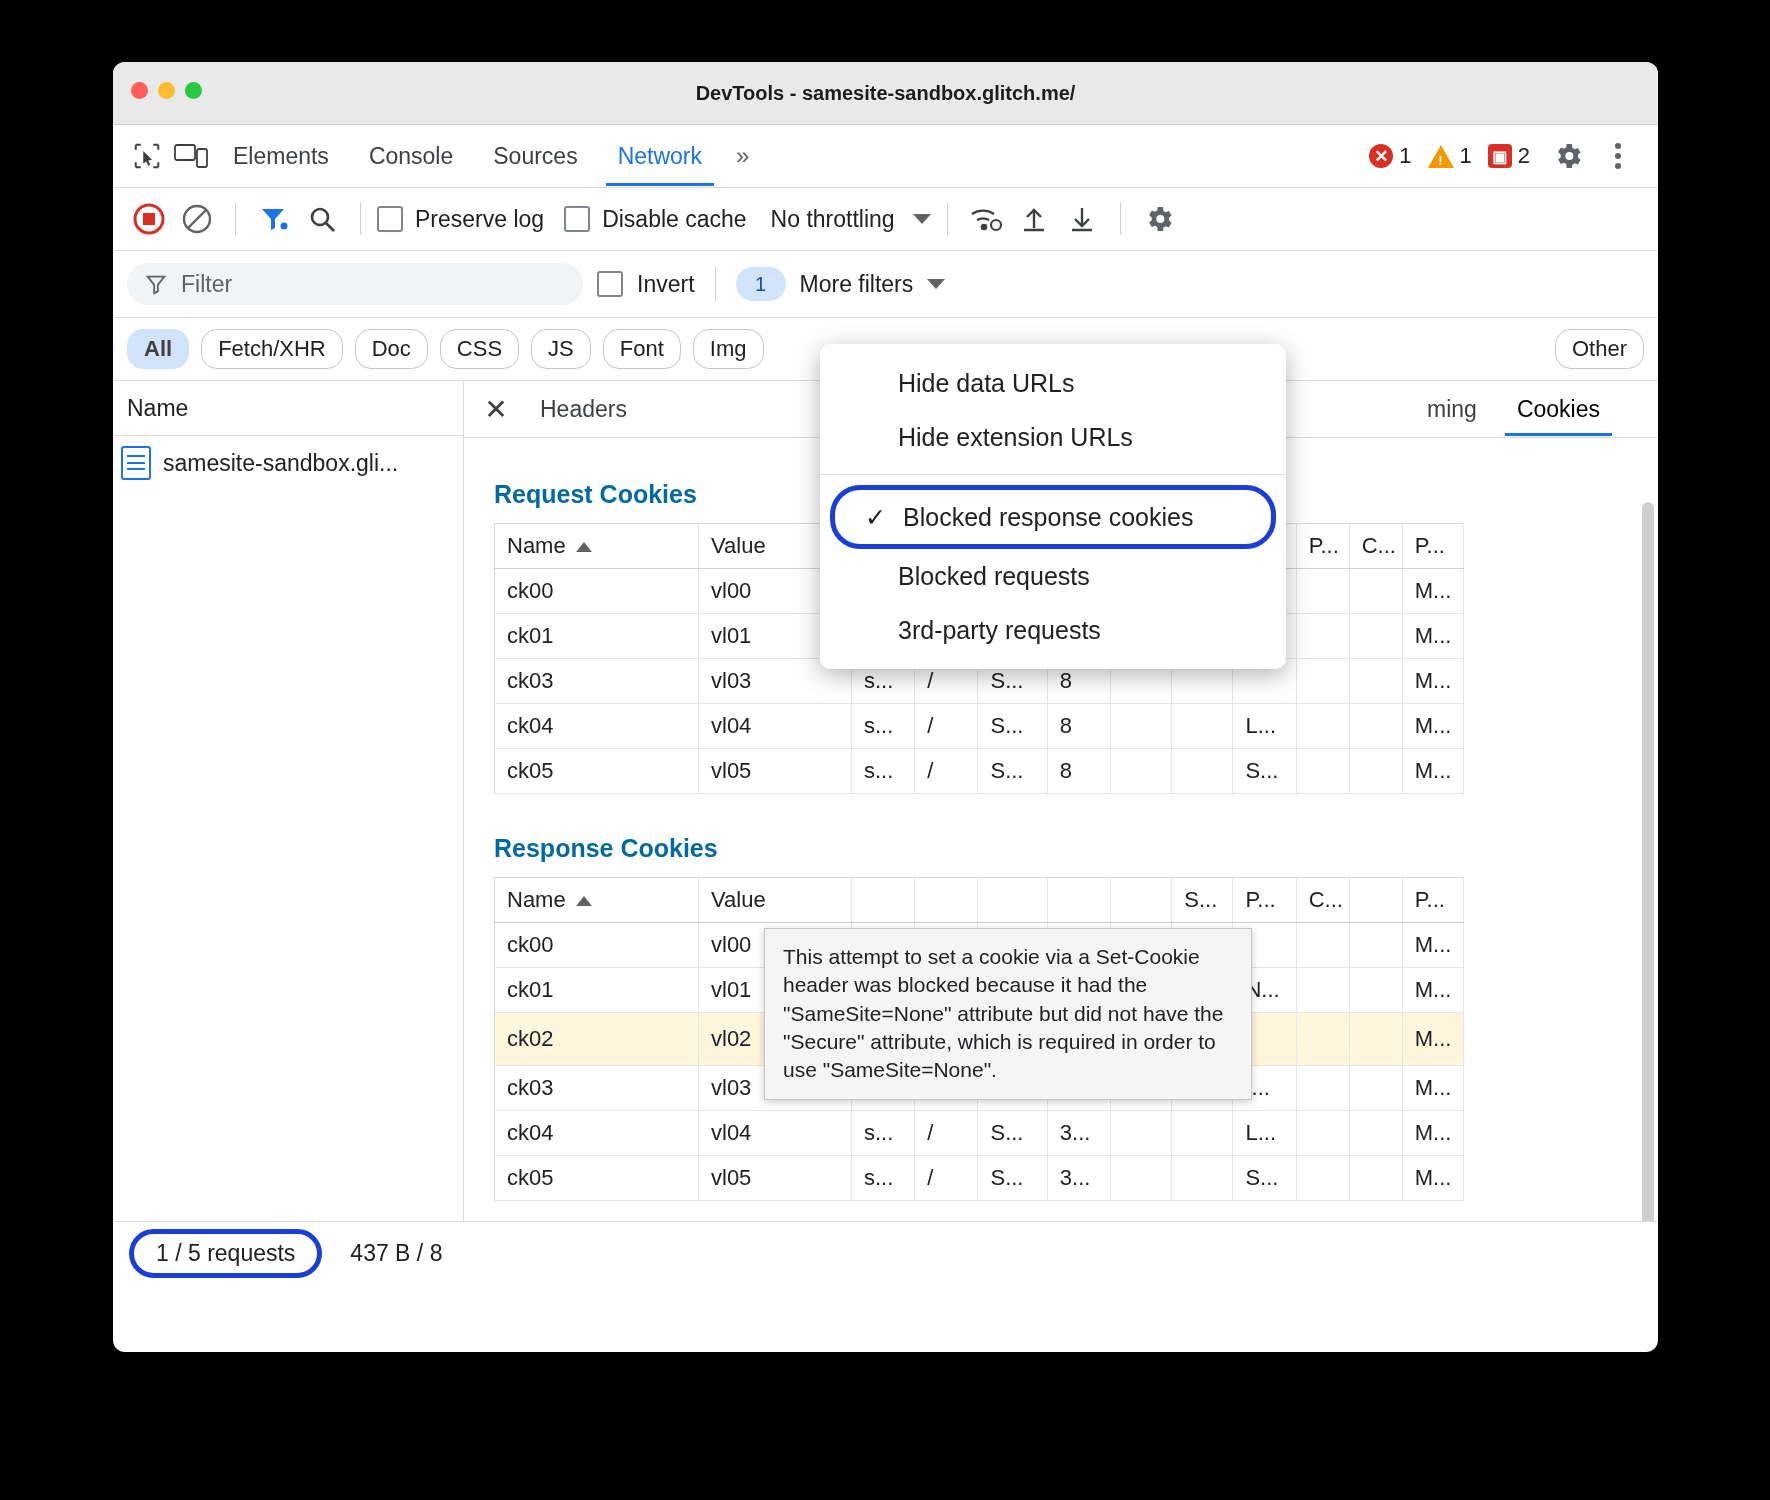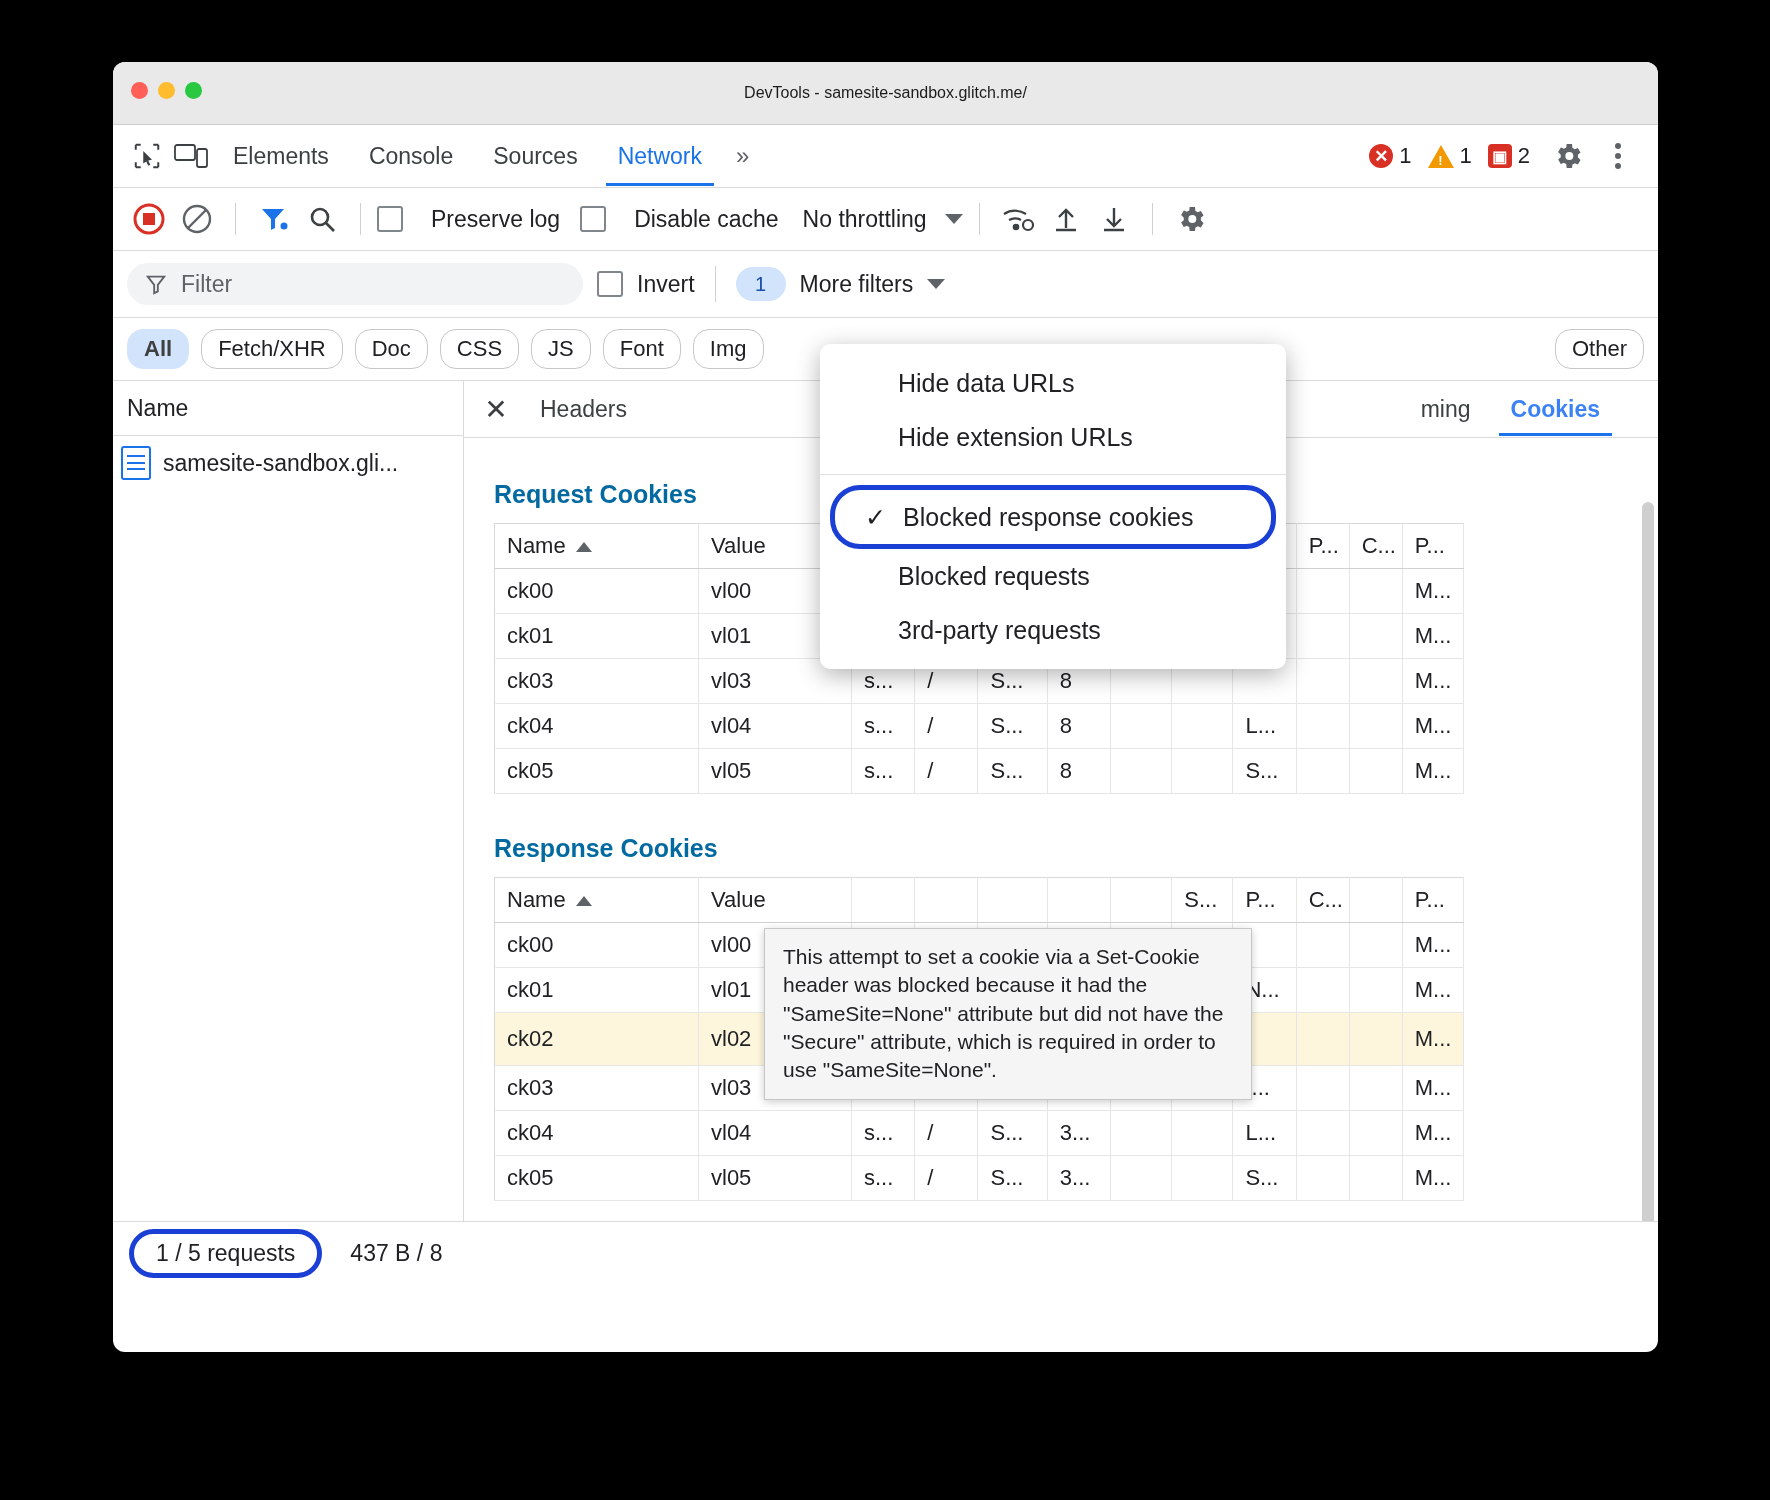--- a/index.html
+++ b/index.html
@@ -43,22 +43,22 @@
     left: 18px;
     top: 20px;
     display: flex;
     gap: 10px;
   }
   .dot { width: 17px; height: 17px; border-radius: 50%; }
   .dot.red { background: #ff5f57; }
   .dot.yellow { background: #febc2e; }
   .dot.green { background: #28c840; }
   .title-text {
-    font-size: 16px;
-    font-weight: normal;
+    font-size: 20px;
+    font-weight: bold;
     color: #1c1c1c;
   }
   
   .tabstrip {
     position: relative;
     height: 62px;
     background: #fff;
     border-bottom: 1px solid #dadada;
     display: flex;
     align-items: center;
@@ -124,21 +124,21 @@
   .nettoolbar {
     height: 62px;
     background: #fff;
     border-bottom: 1px solid #dadada;
     display: flex;
     align-items: center;
     padding: 0 14px;
     gap: 4px;
   }
   .sep { width: 1px; height: 32px; background: #d0d0d0; margin: 0 12px; }
-  .chk-wrap { display: flex; align-items: center; gap: 28px; font-size: 23px; color: #202124; margin-right: 16px; }
+  .chk-wrap { display: flex; align-items: center; gap: 12px; font-size: 23px; color: #202124; margin-right: 16px; }
   .chkbox {
     width: 22px; height: 22px;
     border: 2px solid #80868b;
     border-radius: 3px;
     background: #fff;
   }
   .select-like {
     font-size: 23px; color: #202124;
     display: flex; align-items: center; gap: 18px;
     margin-left: 4px;
@@ -255,21 +255,21 @@
     display: flex; align-items: center;
     padding-left: 10px;
     gap: 4px;
   }
   .rp-tab {
     font-size: 23px; color: #3c4043;
     padding: 0 18px; height: 54px;
     display: flex; align-items: center;
     position: relative;
   }
-  .rp-tab.active { color: #3b82f6; font-weight: bold; }
+  .rp-tab.active { color: #000000; }
   .rp-tab.active::after {
     content: "";
     position: absolute; left: 6px; right: 6px; bottom: 0;
     height: 3px; background: #1a73e8;
   }
   .close-x {
     width: 44px; height: 44px;
     display: flex; align-items: center; justify-content: center;
     color: #3c4043; font-size: 28px;
   }

